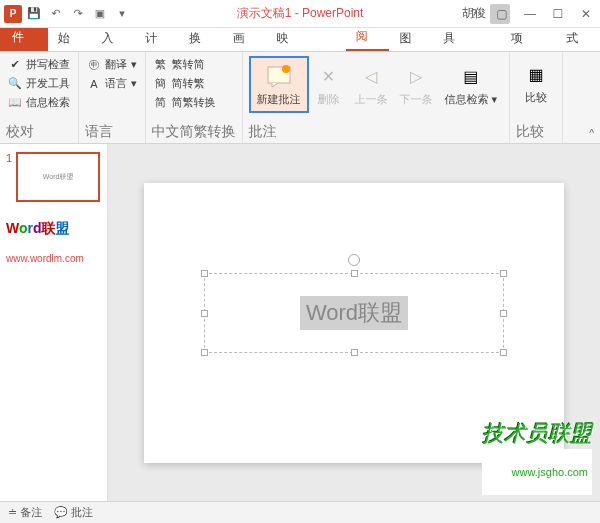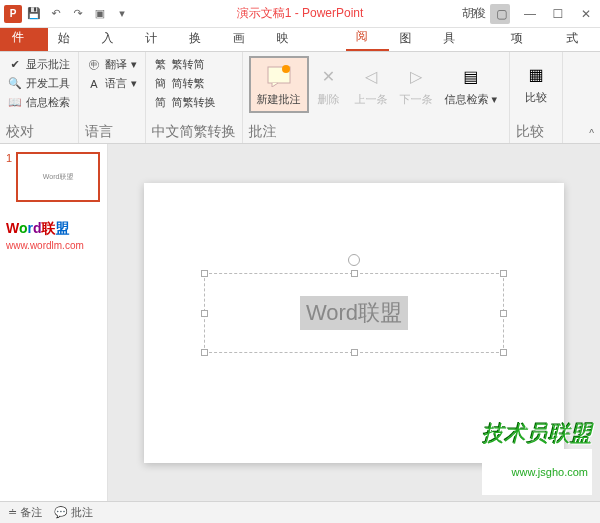--- a/index.html
+++ b/index.html
@@ -20,34 +20,34 @@
 .tab.file { background: #d24726; color: #fff; padding: 5px 12px; }
 .tab.active { color: #d24726; border-bottom: 2px solid #d24726; }
 
 .ribbon { height: 92px; background: #f5f5f5; border-bottom: 1px solid #d4d4d4; display: flex; position: relative; }
 .group { border-right: 1px solid #e1e1e1; padding: 4px 6px 2px; display: flex; flex-direction: column; justify-content: space-between; }
 .group-items { display: flex; flex-direction: column; gap: 2px; }
 .group-item { display: flex; align-items: center; gap: 4px; font-size: 11px; color: #444; cursor: pointer; padding: 1px 2px; white-space: nowrap; }
 .group-item .gi-icon { width: 14px; height: 14px; display: inline-flex; align-items: center; justify-content: center; font-size: 11px; }
 .group-label { text-align: left; font-size: 14px; color: #777; padding-top: 2px; }
 .big-btn { display: flex; flex-direction: column; align-items: center; justify-content: center; padding: 4px 6px; cursor: pointer; gap: 2px; }
-.big-btn.highlighted { background: #fde6d9; border: 2px solid #a3a3a3; }
+.big-btn.highlighted { background: #fde6d9; border: 2px solid #3b82f6; }
 .big-icon { width: 28px; height: 28px; display: flex; align-items: center; justify-content: center; }
 .big-label { font-size: 11px; color: #444; text-align: center; }
 .ribbon-collapse { position: absolute; right: 2px; bottom: 2px; font-size: 10px; color: #666; cursor: pointer; padding: 2px 4px; }
 .row-btns { display: flex; }
 
 .workspace { position: absolute; top: 144px; left: 0; right: 0; bottom: 22px; display: flex; background: #fff; }
 .thumb-panel { width: 108px; border-right: 1px solid #e1e1e1; padding: 8px 6px; background: #fff; }
 .thumb-item { display: flex; gap: 4px; margin-bottom: 12px; }
 .thumb-num { font-size: 11px; color: #d24726; }
 .thumb { width: 84px; height: 50px; border: 2px solid #d24726; background: #fff; display: flex; align-items: center; justify-content: center; font-size: 7px; color: #888; }
 .watermark { position: absolute; left: 6px; top: 220px; font-size: 14px; font-weight: bold; }
 .wm1 .c1{color:#c00}.wm1 .c2{color:#0a0}.wm1 .c3{color:#06c}.wm1 .c4{color:#808}
-.wm2 { font-size: 10px; color: #e44; font-weight: normal; margin-top: 2px; }
+.wm2 { font-size: 10px; color: #e44; font-weight: normal; margin-top: 15px; }
 
 .slide-area { flex: 1; background: #eaeaea; display: flex; align-items: center; justify-content: center; position: relative; }
 .slide { width: 420px; height: 280px; background: #fff; box-shadow: 0 2px 8px rgba(0,0,0,0.2); position: relative; }
 .textbox { position: absolute; left: 60px; top: 90px; width: 300px; height: 80px; border: 1px dashed #bbb; display: flex; align-items: center; justify-content: center; }
 .handle { position: absolute; width: 7px; height: 7px; background: #fff; border: 1px solid #aaa; }
 .h-nw{left:-4px;top:-4px}.h-n{left:50%;top:-4px;margin-left:-3px}.h-ne{right:-4px;top:-4px}
 .h-w{left:-4px;top:50%;margin-top:-3px}.h-e{right:-4px;top:50%;margin-top:-3px}
 .h-sw{left:-4px;bottom:-4px}.h-s{left:50%;bottom:-4px;margin-left:-3px}.h-se{right:-4px;bottom:-4px}
 .rotate-handle { position: absolute; left: 50%; top: -20px; margin-left: -6px; width: 12px; height: 12px; border: 1px solid #aaa; border-radius: 50%; background: #fff; }
 .slide-text { font-size: 22px; color: #888; background: #d0d0d0; padding: 2px 6px; }
@@ -100,21 +100,21 @@
   <div class="tab">开发工具</div>
   <div class="tab">加载项</div>
   <div class="tab">格式</div>
 </div>
 
 <div class="ribbon">
   <div class="group">
     <div class="group-items">
       <div class="group-item">
           <span class="gi-icon">✔</span>
-          <span>显示批注</span>
+          <span>拼写检查</span>
         </div>
       <div class="group-item">
           <span class="gi-icon">🔍</span>
           <span>开发工具</span>
         </div>
       <div class="group-item">
           <span class="gi-icon">📖</span>
           <span>信息检索</span>
         </div>
     </div>

